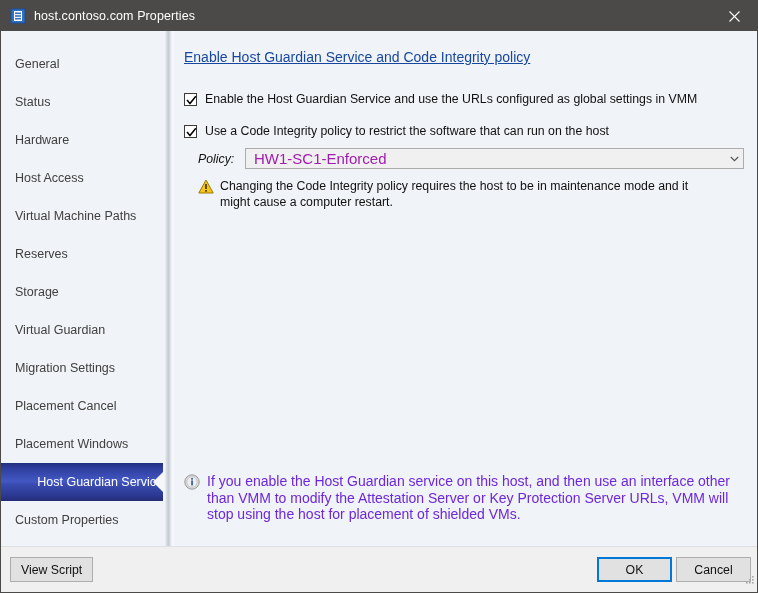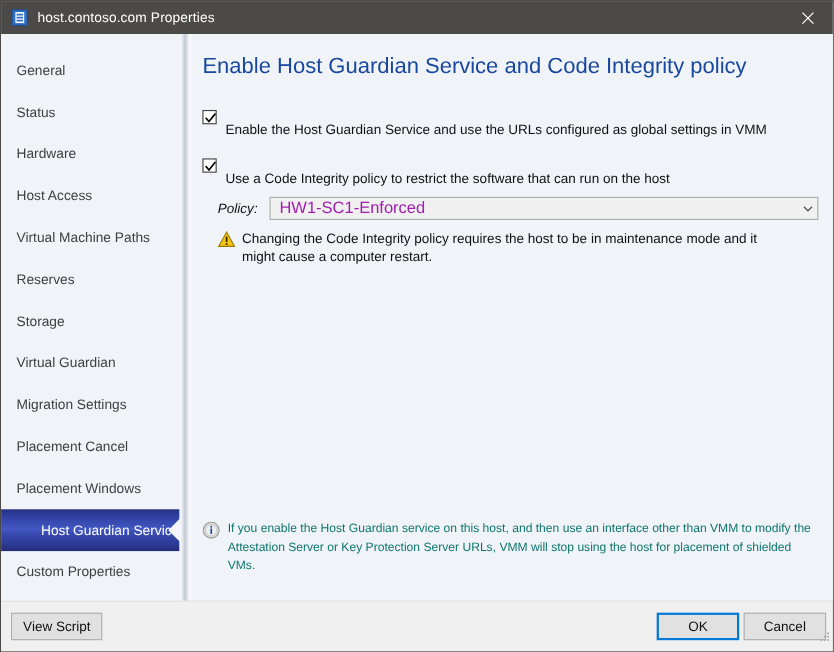--- a/index.html
+++ b/index.html
@@ -132,25 +132,26 @@
   .content {
     flex: 1 1 auto;
     background: #f0f3f7;
     position: relative;
     padding: 0;
     overflow: hidden;
   }
 
   .content-title {
     color: #17479e;
-    font-size: 20px;
+    font-size: 14px;
     margin: 0;
     padding: 18px 0 0 10px;
     font-weight: normal;
     white-space: nowrap;
+    text-decoration: underline;
   }
 
   
   .check-row {
     display: flex;
     align-items: flex-start;
     padding-left: 10px;
     font-size: 12.3px;
     color: #111111;
   }
@@ -166,21 +167,21 @@
     background: #ffffff;
     margin-right: 8px;
     margin-top: 1px;
     position: relative;
   }
   .checkbox svg {
     position: absolute;
     left: 1px;
     top: 1px;
   }
-  .check-label { line-height: 15px; white-space: nowrap; margin-top: 12px; }
+  .check-label { line-height: 15px; white-space: nowrap; }
 
   
   .policy-row {
     display: flex;
     align-items: center;
     margin-top: 9px;
     padding-left: 10px;
   }
   .policy-label {
     font-size: 12.3px;
@@ -240,22 +241,22 @@
   .info-row {
     position: absolute;
     left: 10px;
     right: 14px;
     top: 442px;
     display: flex;
     align-items: flex-start;
   }
   .info-icon { min-width: 16px; width: 16px; margin-right: 7px; margin-top: 1px; }
   .info-text {
-    font-size: 11px;
-    color: #0f766e;
+    font-size: 14px;
+    color: #6d28d9;
     line-height: 16.5px;
   }
 
   
   .footer {
     height: 45px;
     min-height: 45px;
     background: #f0f0f0;
     border-top: 1px solid #dfdfdf;
     display: flex;

